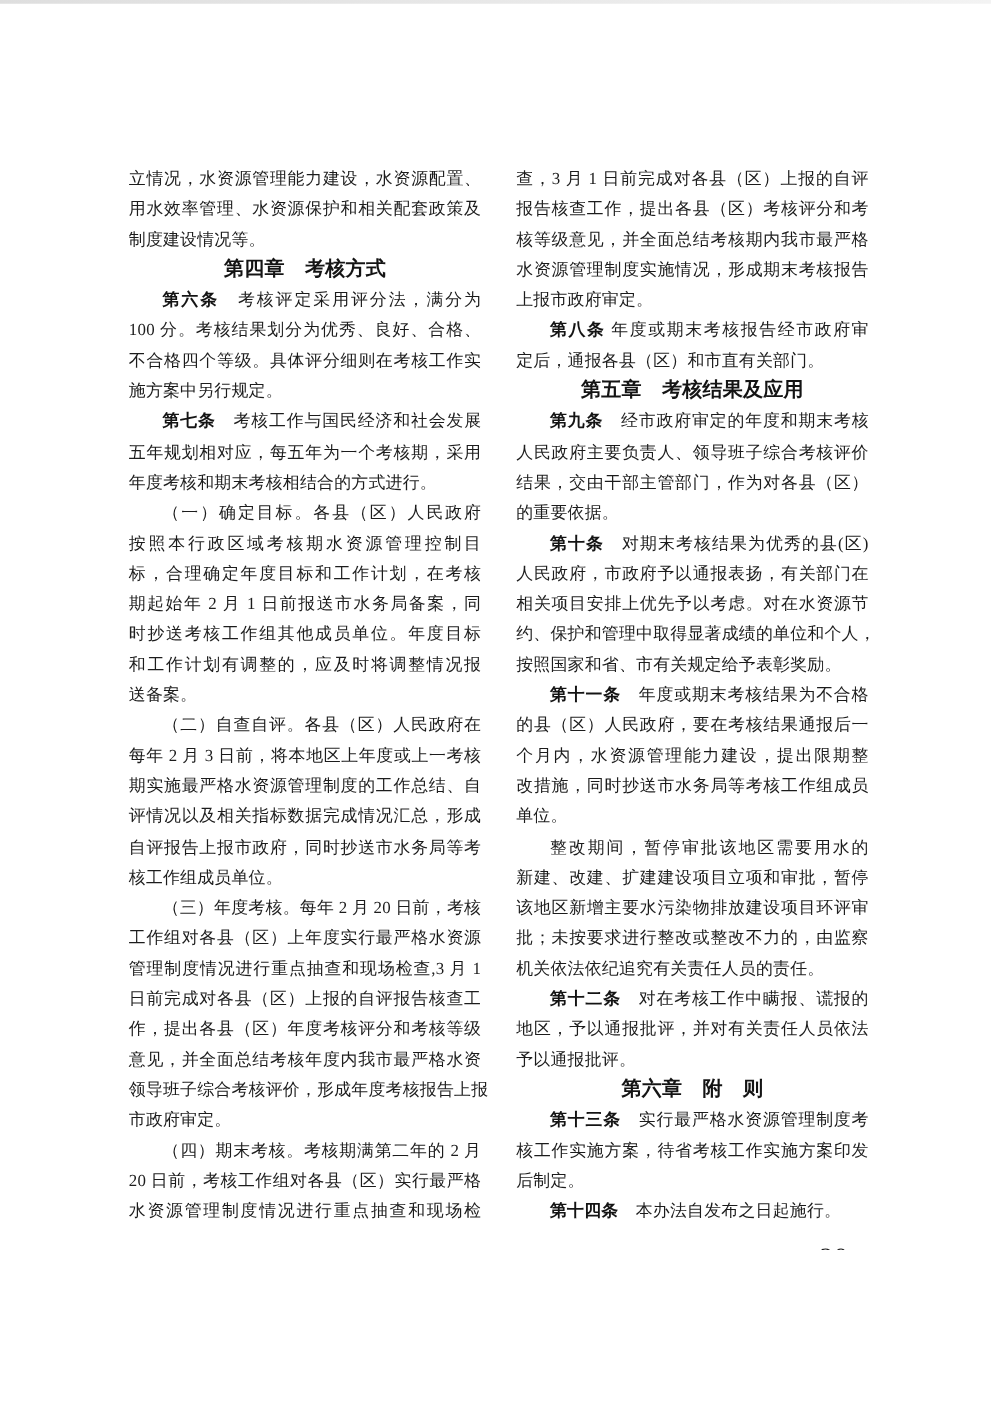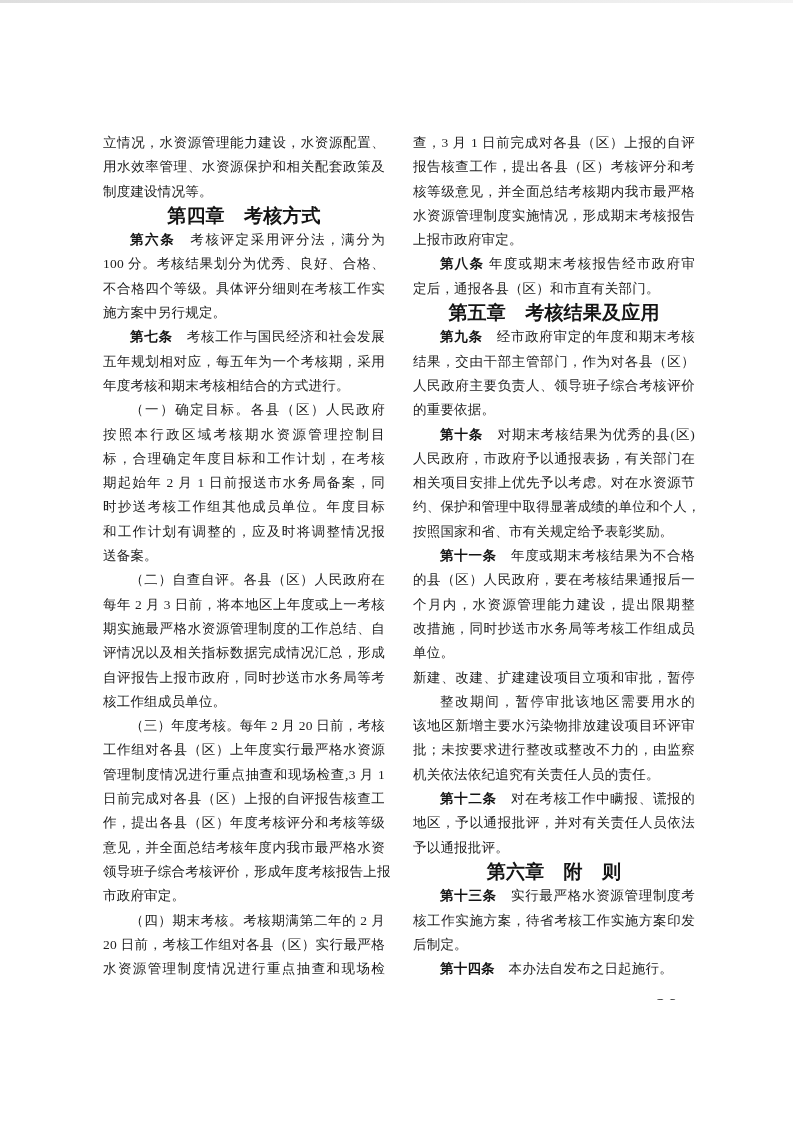--- a/index.html
+++ b/index.html
@@ -39,21 +39,21 @@
     text-justify: inter-character;
   }
   .left {
     text-align: center;
     text-align-last: left;
   }
   .head {
     text-align: center;
     text-align-last: center;
     font-weight: 700;
-    font-size: 19px;
+    font-size: 16px;
     font-family: "Liberation Sans", "DejaVu Sans", sans-serif;
     color: #141414;
   }
   .ind { text-indent: 2em; }
   .art {
     font-weight: 700;
     font-family: "Liberation Sans", "DejaVu Sans", sans-serif;
     color: #141414;
   }
   .page-num {
@@ -114,35 +114,35 @@
   <div class="col col-right">
       <div class="line just">查，3 月 1 日前完成对各县（区）上报的自评</div>
       <div class="line just">报告核查工作，提出各县（区）考核评分和考</div>
       <div class="line just">核等级意见，并全面总结考核期内我市最严格</div>
       <div class="line just">水资源管理制度实施情况，形成期末考核报告</div>
       <div class="line left">上报市政府审定。</div>
       <div class="line just ind"><span class="art">第八条</span> 年度或期末考核报告经市政府审</div>
       <div class="line left">定后，通报各县（区）和市直有关部门。</div>
       <div class="line head">第五章　考核结果及应用</div>
       <div class="line just ind"><span class="art">第九条</span>　经市政府审定的年度和期末考核</div>
+      <div class="line just">人民政府主要负责人、领导班子综合考核评价</div>
       <div class="line just">结果，交由干部主管部门，作为对各县（区）</div>
-      <div class="line just">人民政府主要负责人、领导班子综合考核评价</div>
       <div class="line left">的重要依据。</div>
       <div class="line just ind"><span class="art">第十条</span>　对期末考核结果为优秀的县(区)</div>
       <div class="line just">人民政府，市政府予以通报表扬，有关部门在</div>
       <div class="line just">相关项目安排上优先予以考虑。对在水资源节</div>
       <div class="line just">约、保护和管理中取得显著成绩的单位和个人，</div>
       <div class="line left">按照国家和省、市有关规定给予表彰奖励。</div>
       <div class="line just ind"><span class="art">第十一条</span>　年度或期末考核结果为不合格</div>
       <div class="line just">的县（区）人民政府，要在考核结果通报后一</div>
       <div class="line just">个月内，水资源管理能力建设，提出限期整</div>
       <div class="line just">改措施，同时抄送市水务局等考核工作组成员</div>
       <div class="line left">单位。</div>
+      <div class="line just ind">整改期间，暂停审批该地区需要用水的</div>
       <div class="line just">新建、改建、扩建建设项目立项和审批，暂停</div>
-      <div class="line just ind">整改期间，暂停审批该地区需要用水的</div>
       <div class="line just">该地区新增主要水污染物排放建设项目环评审</div>
       <div class="line just">批；未按要求进行整改或整改不力的，由监察</div>
       <div class="line left">机关依法依纪追究有关责任人员的责任。</div>
       <div class="line just ind"><span class="art">第十二条</span>　对在考核工作中瞒报、谎报的</div>
       <div class="line just">地区，予以通报批评，并对有关责任人员依法</div>
       <div class="line left">予以通报批评。</div>
       <div class="line head">第六章　附　则</div>
       <div class="line just ind"><span class="art">第十三条</span>　实行最严格水资源管理制度考</div>
       <div class="line just">核工作实施方案，待省考核工作实施方案印发</div>
       <div class="line left">后制定。</div>

